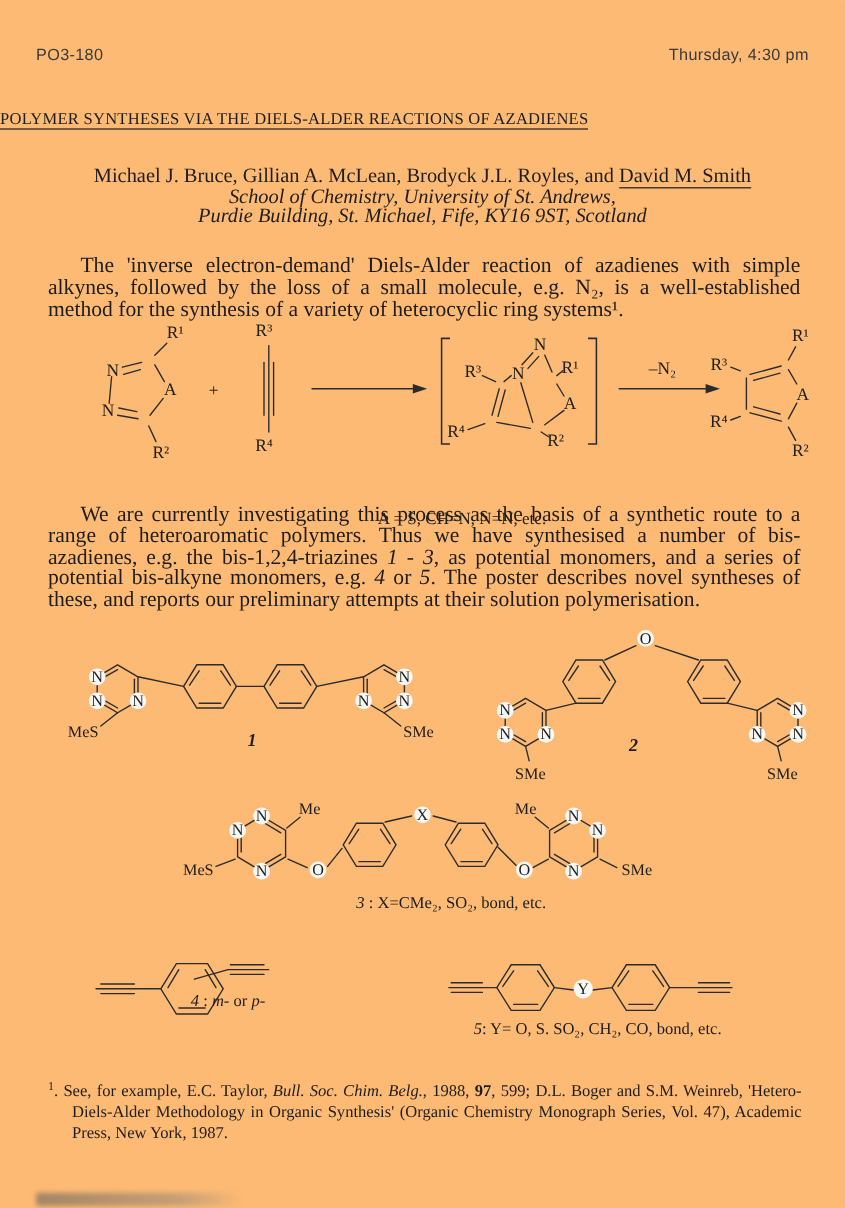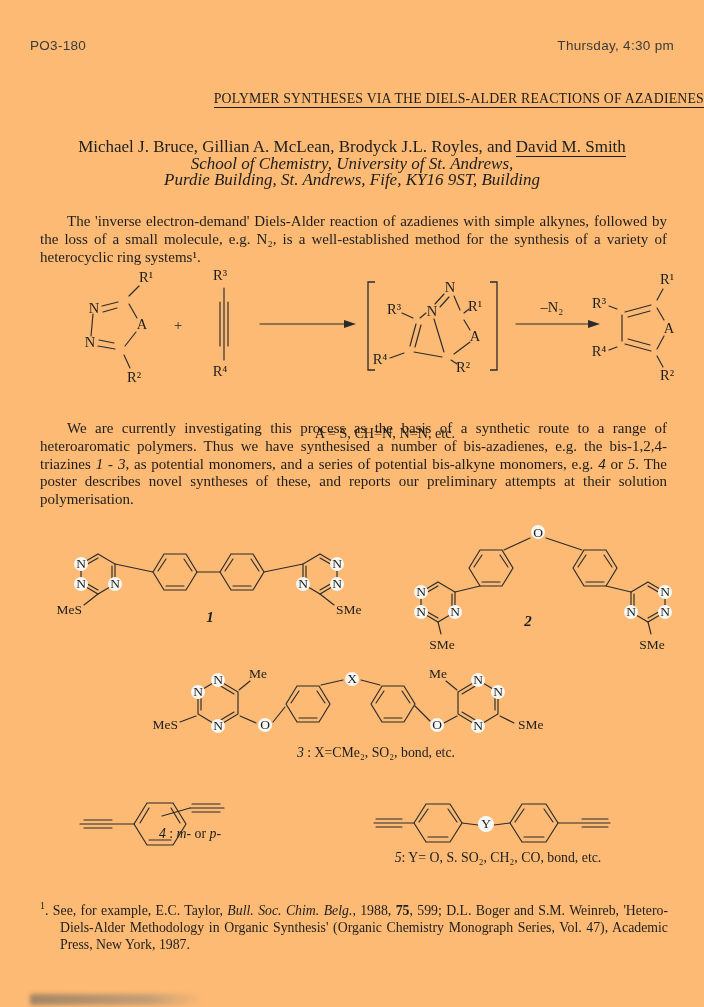--- a/index.html
+++ b/index.html
@@ -3,27 +3,27 @@
 <meta charset="utf-8">
 <style>
   html,body{margin:0;padding:0;background:#d8d8d6;}
   .page{position:relative;width:704px;height:1007px;margin:0 auto;background:#fdba74;
         font-family:"Liberation Serif","DejaVu Serif",serif;color:#1d1d1d;overflow:hidden;
         box-shadow:0 0 6px rgba(0,0,0,.25);}
   .hdr{position:absolute;top:38px;font-family:"Liberation Sans","DejaVu Sans",sans-serif;
        font-size:13.5px;color:#3a3a3a;letter-spacing:.3px;}
   .hdr-left{left:30px;}
   .hdr-right{right:30px;}
-  .title{position:absolute;top:91px;left:0;right:0;text-align:right;font-size:13.8px;
+  .title{position:absolute;top:91px;left:0;right:0;text-align:left;font-size:13.8px;
          letter-spacing:.2px;}
   .title span{border-bottom:1.2px solid #1d1d1d;padding-bottom:1px;}
   .authors{position:absolute;top:139px;left:0;right:0;text-align:center;font-size:17px;line-height:16.5px;}
   .authors .und{border-bottom:1.1px solid #1d1d1d;}
   .affil{font-style:italic;}
-  .para{position:absolute;left:40px;right:37px;font-size:15px;line-height:17.8px;
+  .para{position:absolute;left:40px;right:37px;font-size:18px;line-height:17.8px;
         text-align:justify;text-indent:27px;}
   .p1{top:213px;}
   .p2{top:420px;}
   .bi{font-weight:normal;font-style:italic;}
   .it{font-style:italic;}
   .figure{position:absolute;}
   .bond{stroke:#2b2b2b;stroke-width:1.15;fill:none;stroke-linecap:round;}
   .arrowhead{fill:#2b2b2b;stroke:none;}
   .bracket{stroke:#2b2b2b;stroke-width:1.3;fill:none;}
   text{font-family:"Liberation Serif","DejaVu Serif",serif;fill:#1d1d1d;}
@@ -52,21 +52,21 @@
   <div class="hdr hdr-left">PO3-180</div>
   <div class="hdr hdr-right">Thursday, 4:30 pm</div>
 
   <div class="title">
     <span>POLYMER SYNTHESES VIA THE DIELS-ALDER REACTIONS OF AZADIENES</span>
   </div>
 
   <div class="authors">
     <div><span>Michael J. Bruce, Gillian A. McLean, Brodyck J.L. Royles, and </span><span class="und">David M. Smith</span></div>
     <div class="affil">School of Chemistry, University of St. Andrews,</div>
-    <div class="affil">Purdie Building, St. Andrews, Fife, KY16 9ST, Building</div>
+    <div class="affil">Purdie Building, St. Michael, Fife, KY16 9ST, Scotland</div>
   </div>
 
   <div class="para p1">The 'inverse electron-demand' Diels-Alder reaction of azadienes with simple alkynes, followed by the loss of a small molecule, e.g. N₂, is a well-established method for the synthesis of a variety of heterocyclic ring systems¹.</div>
 
   <svg class="figure" style="left:28px;top:262px;" width="660" height="122" viewBox="0 0 660 122">
     <g>
       <line class="bond" x1="74" y1="44" x2="90" y2="40"></line>
         <line class="bond" x1="75" y1="50" x2="89" y2="46"></line>
       <line class="bond" x1="65" y1="52" x2="63" y2="74"></line>
       <line class="bond" x1="70" y1="84" x2="87" y2="87"></line>
@@ -331,17 +331,17 @@
       <line class="bond" x1="210" y1="35" x2="236" y2="35"></line>
     </g>
     <g>
       <circle class="atom-bg" cx="114" cy="32" r="8"></circle>
         <text class="atom" x="114" y="36" text-anchor="middle">Y</text>
     </g>
   </svg>
 
   <div class="struct-caption cap5"><span class="bi">5</span><span>: Y= O, S. SO₂, CH₂, CO, bond, etc.</span></div>
 
-  <div class="footnote"><sup>1</sup><span>. </span><span>See, for example, E.C. Taylor, </span><span class="it">Bull. Soc. Chim. Belg.</span><span>, 1988, </span><b>75</b><span>, 599; D.L. Boger and S.M. Weinreb, 'Hetero-Diels-Alder Methodology in Organic Synthesis' (Organic Chemistry Monograph Series, Vol. 47), Academic Press, New York, 1987.</span></div>
+  <div class="footnote"><sup>1</sup><span>. </span><span>See, for example, E.C. Taylor, </span><span class="it">Bull. Soc. Chim. Belg.</span><span>, 1988, </span><b>97</b><span>, 599; D.L. Boger and S.M. Weinreb, 'Hetero-Diels-Alder Methodology in Organic Synthesis' (Organic Chemistry Monograph Series, Vol. 47), Academic Press, New York, 1987.</span></div>
 
   <div class="smudge"></div>
 
 </div>
 
 </body></html>

